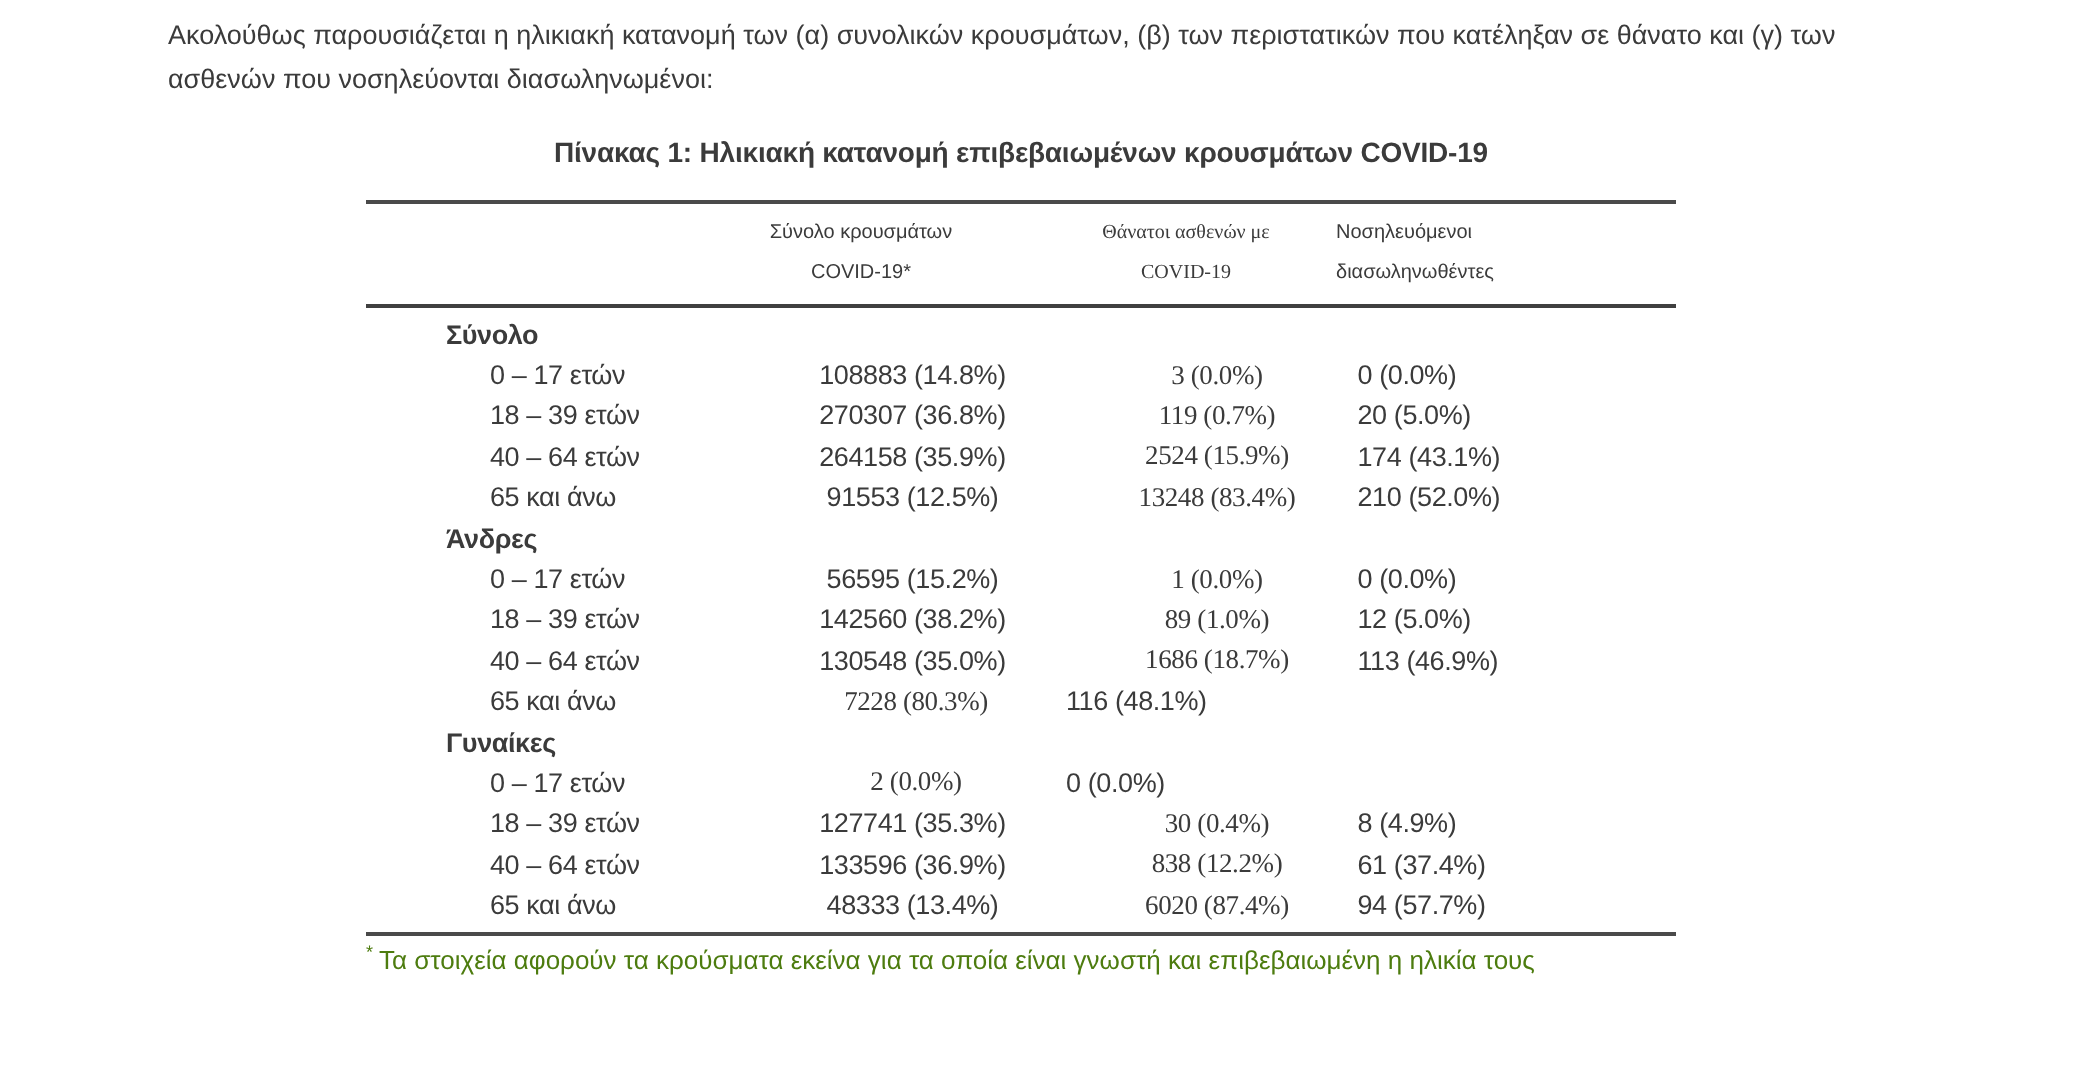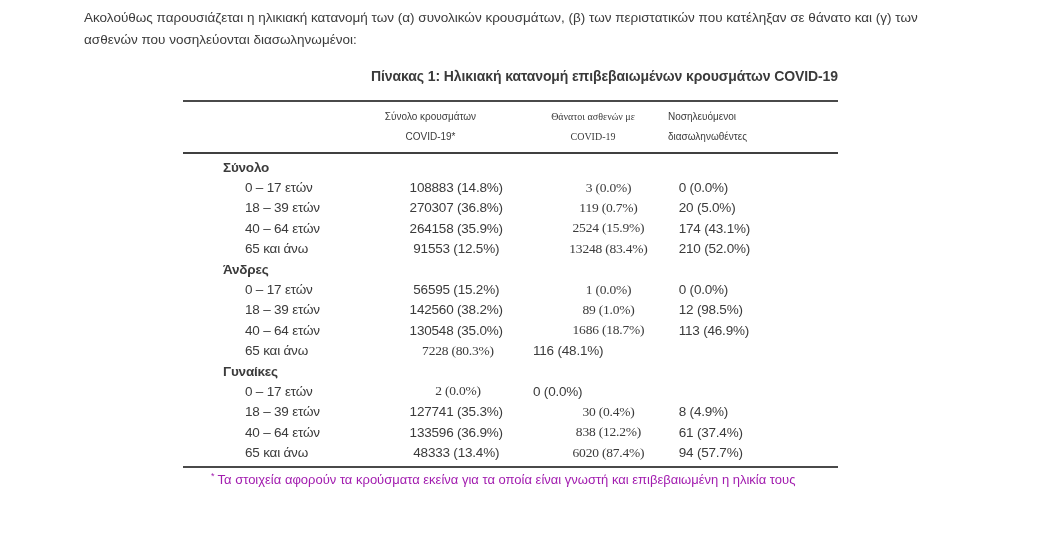--- a/index.html
+++ b/index.html
@@ -23,21 +23,21 @@
     font-size: 13.5px;
     line-height: 22px;
     color: #3b3b3b;
   }
   .table-wrap {
     width: 655px;
     margin-left: 183px;
     margin-top: 16px;
   }
   .table-title {
-    text-align: right;
+    text-align: center;
     font-size: 14px;
     line-height: 18px;
     font-weight: 700;
     color: #3b3b3b;
     margin-bottom: 15px;
     letter-spacing: -0.1px;
   }
   .thead {
     display: flex;
     border-top: 2px solid #4a4a4a;
@@ -61,22 +61,21 @@
     display: flex;
     align-items: center;
     height: 20.4px;
     margin-left: 40px;
   }
   .row .c1.age { padding-left: 22px; width: 138px; }
   .section-label { font-weight: 700; }
   .footnote {
     margin-top: 3px;
     font-size: 13px;
-    color: #a21caf;
-    margin-left: 28px;
+    color: #4d7c0f;
   }
   .footnote sup {
     font-size: 9px;
     margin-right: 3px;
   }
 </style>
 </head>
 <body>
 
 <div class="page">
@@ -148,21 +147,21 @@
       <div class="row">
         <div class="c1 age">0 – 17 ετών</div>
         <div class="c2">56595 (15.2%)</div>
         <div class="c3">1 (0.0%)</div>
         <div class="c4">0 (0.0%)</div>
       </div>
       <div class="row">
         <div class="c1 age">18 – 39 ετών</div>
         <div class="c2">142560 (38.2%)</div>
         <div class="c3">89 (1.0%)</div>
-        <div class="c4">12 (98.5%)</div>
+        <div class="c4">12 (5.0%)</div>
       </div>
       <div class="row">
         <div class="c1 age">40 – 64 ετών</div>
         <div class="c2">130548 (35.0%)</div>
         <div class="c3">1686 (18.7%)</div>
         <div class="c4">113 (46.9%)</div>
       </div>
       <div class="row">
         <div class="c1 age">65 και άνω</div>
         <div class="c3">7228 (80.3%)</div>

